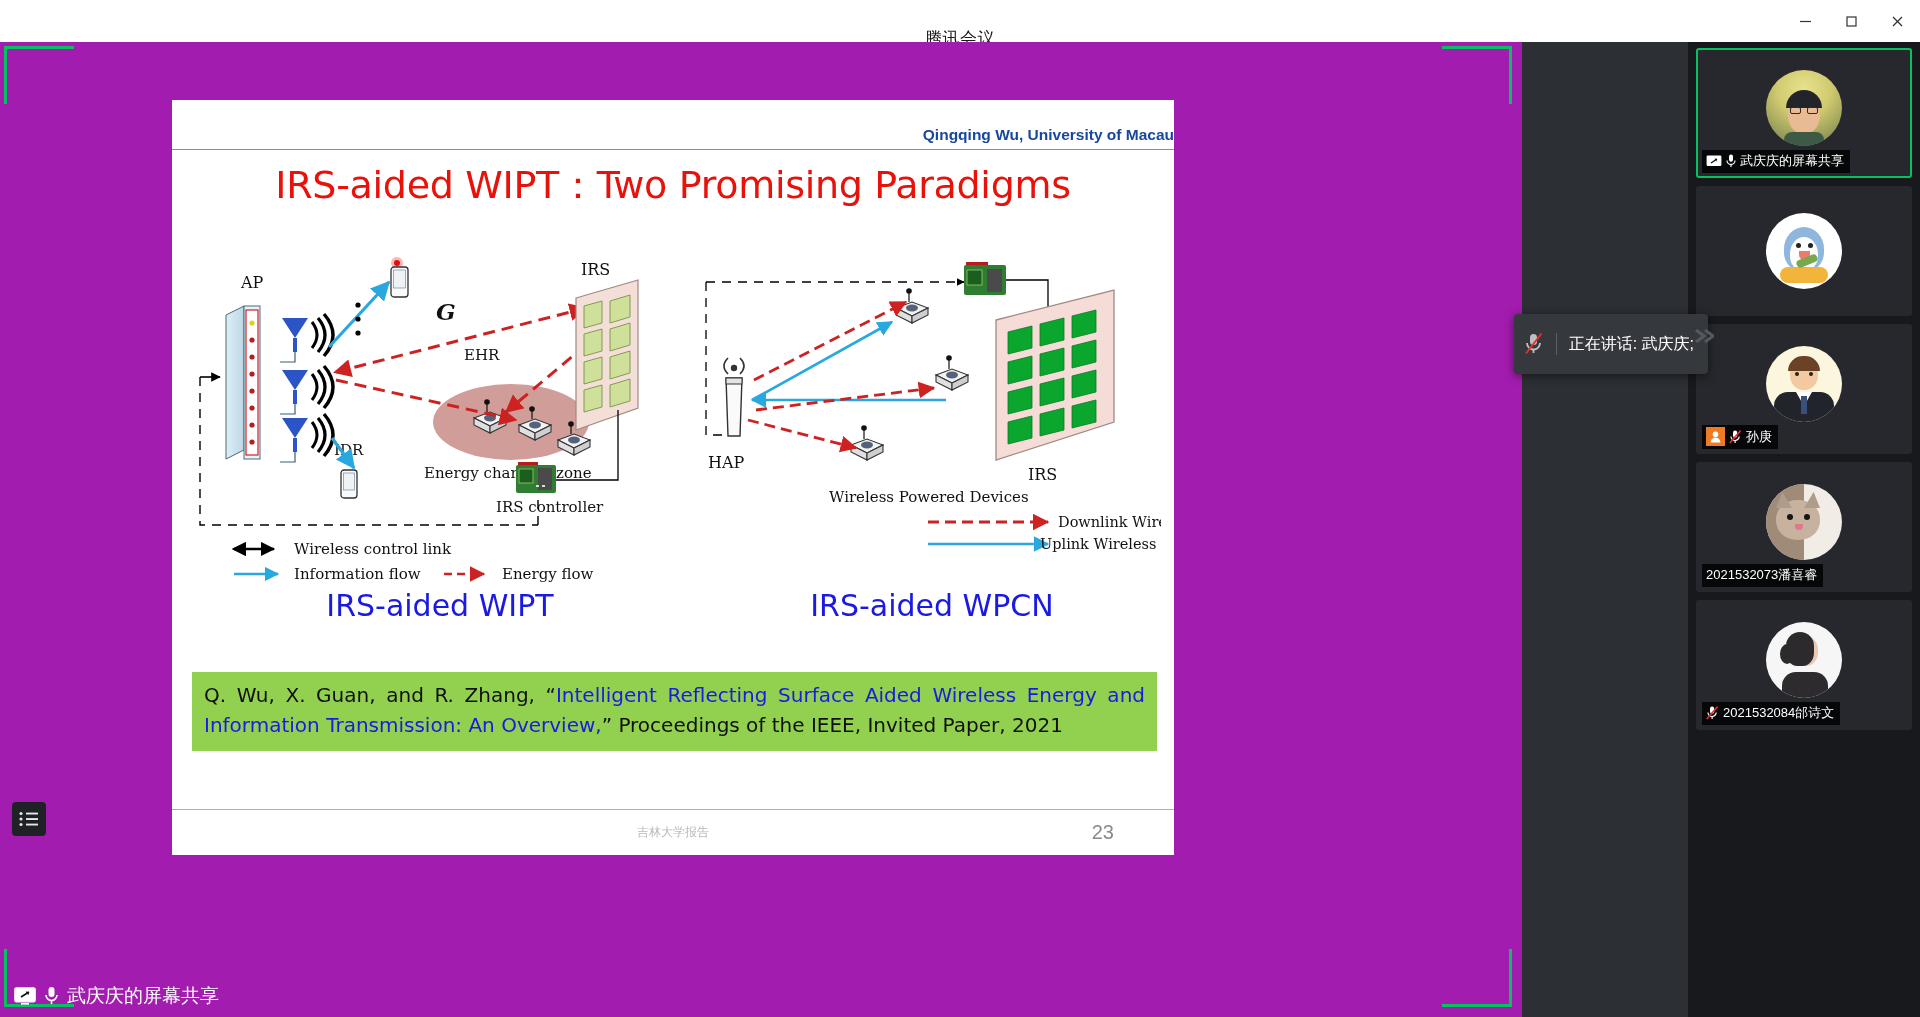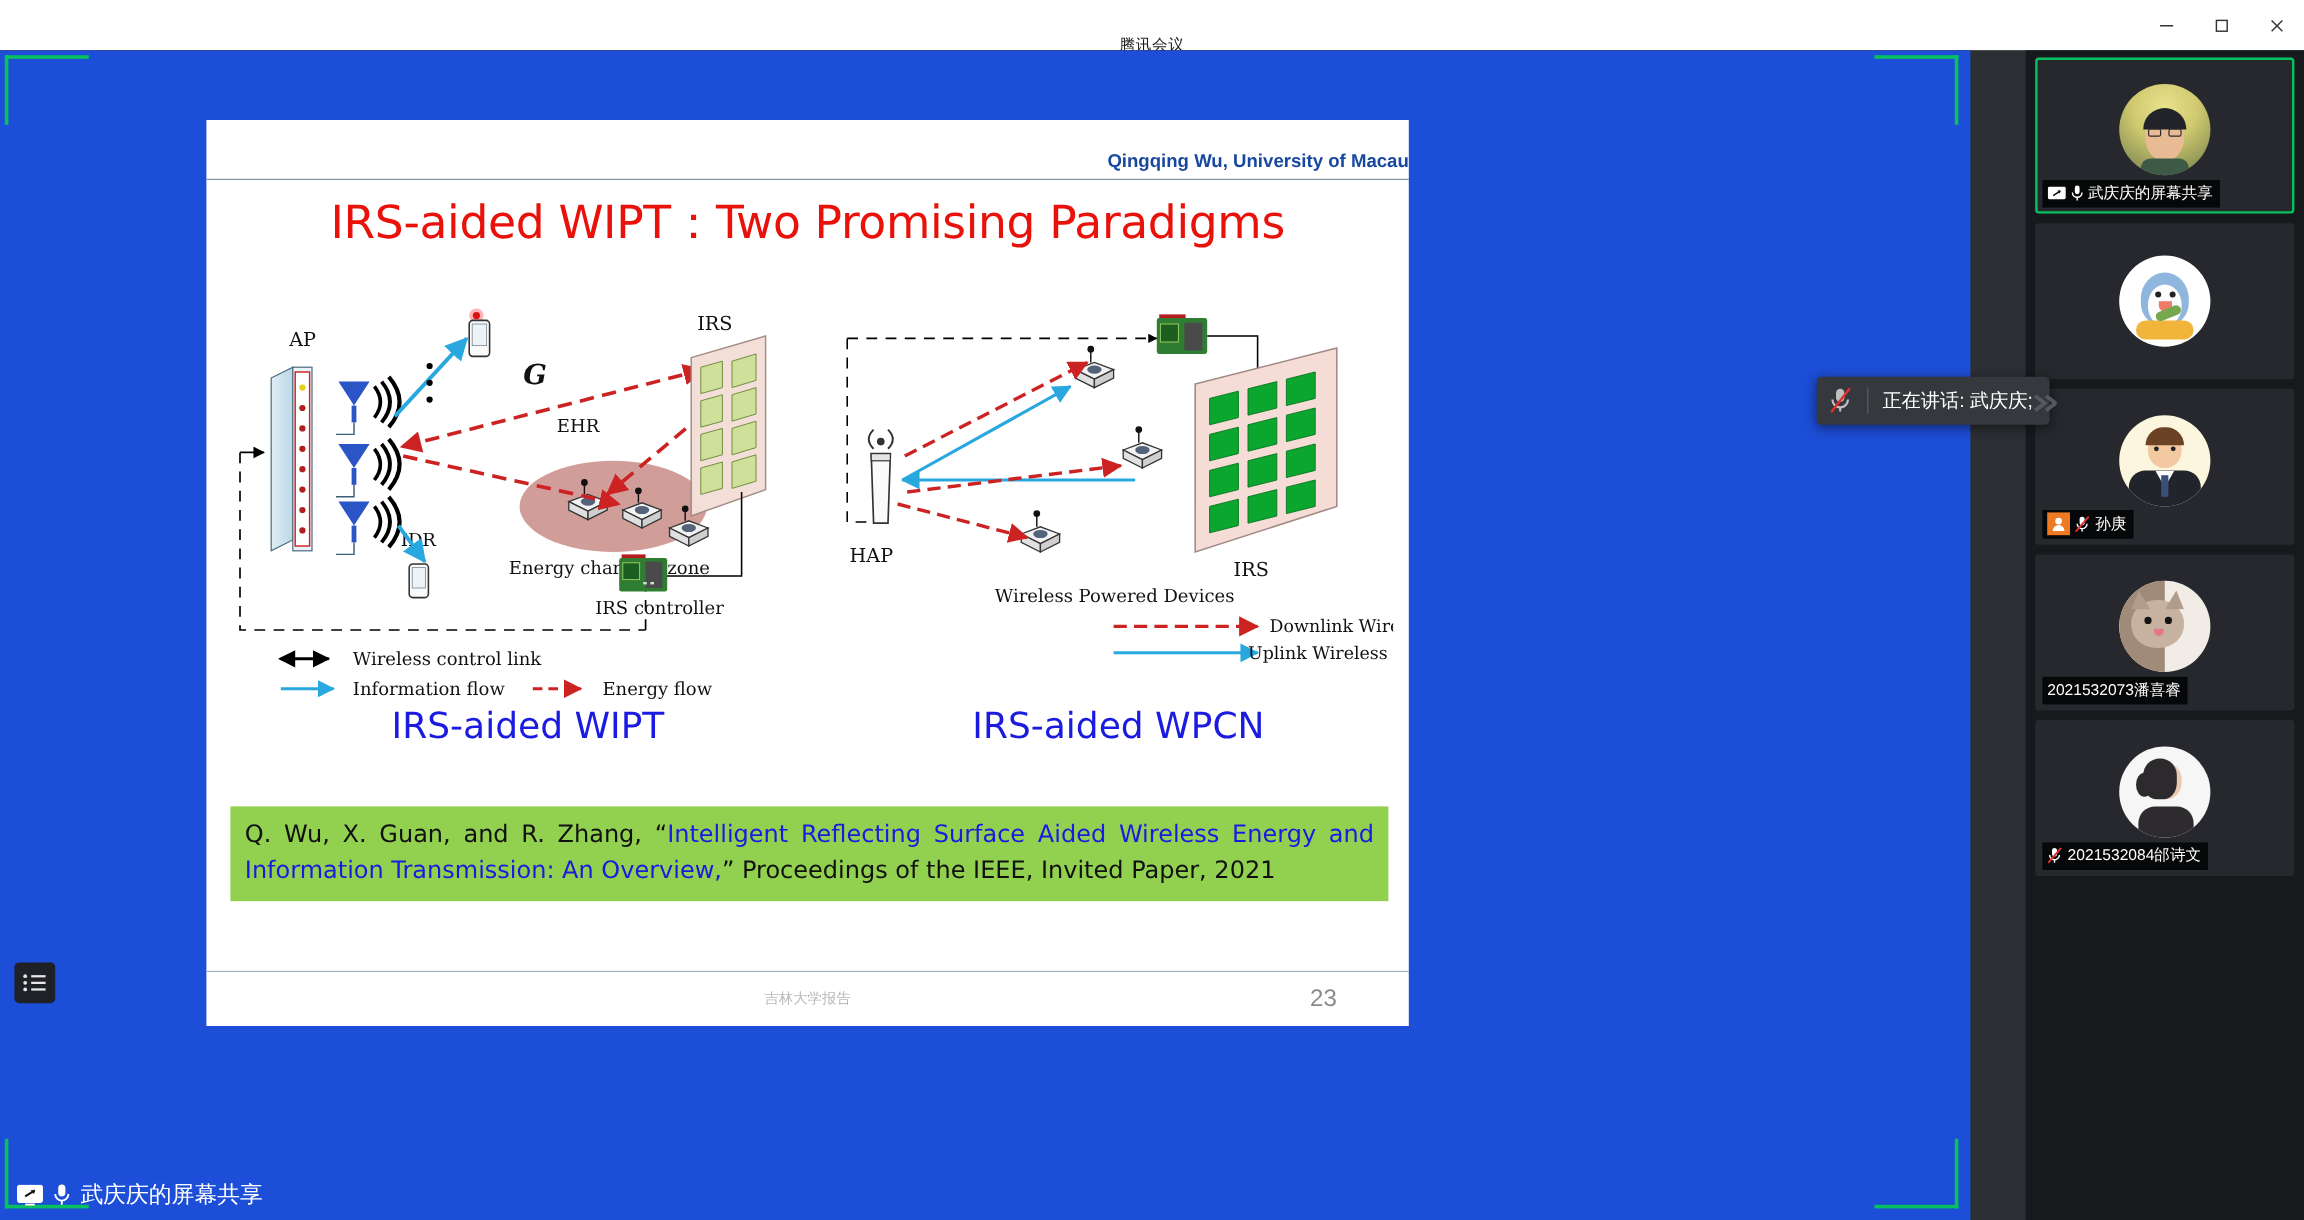--- a/index.html
+++ b/index.html
@@ -9,38 +9,38 @@
     font-family: "Liberation Sans", sans-serif;
     overflow: hidden;
   }
 
   
   .titlebar {
     position: absolute; left: 0; top: 0; width: 1920px; height: 42px;
     background: #ffffff;
     display: flex; align-items: center; justify-content: center;
   }
-  .titlebar-text { font-size: 13px; color: #1a1a1a; letter-spacing: 0.5px; margin-top: 34px; }
+  .titlebar-text { font-size: 17px; color: #1a1a1a; letter-spacing: 0.5px; margin-top: 34px; }
   .win-controls { position: absolute; right: 0; top: 0; height: 42px; display: flex; }
   .win-btn {
     width: 46px; height: 42px; display: flex; align-items: center; justify-content: center;
     font-size: 16px; color: #333; cursor: pointer;
   }
   .win-btn svg { display: block; }
 
   
   .app-body {
     position: absolute; left: 0; top: 42px; width: 1920px; height: 975px;
     background: #2c2f34;
   }
 
   
   .stage {
-    position: absolute; left: 0; top: 0; width: 1642px; height: 975px;
-    background: #1d4ed8;
+    position: absolute; left: 0; top: 0; width: 1522px; height: 975px;
+    background: #a21caf;
     overflow: hidden;
   }
   
   .share-frame { position: absolute; inset: 4px 10px 10px 4px; pointer-events: none; }
   .corner { position: absolute; border: 3px solid #07c160; }
   .corner.tl { left: 0; top: 0; width: 70px; height: 58px; border-right: none; border-bottom: none; }
   .corner.tr { right: 0; top: 0; width: 70px; height: 58px; border-left: none; border-bottom: none; }
   .corner.bl { left: 0; bottom: 0; width: 70px; height: 58px; border-right: none; border-top: none; }
   .corner.br { right: 0; bottom: 0; width: 70px; height: 58px; border-left: none; border-top: none; }
 
@@ -116,21 +116,21 @@
     font-size: 13px; padding: 2px 6px 3px 4px;
     display: flex; align-items: center; gap: 4px; max-width: 204px;
     white-space: nowrap;
   }
   .lbl-text { overflow: hidden; text-overflow: ellipsis; }
   .mic-icon, .share-icon, .host-icon { flex: 0 0 auto; display: inline-flex; }
 
   
   .toast {
     position: absolute; right: 212px; top: 272px;
-    height: 40px; background: #35383d; border-radius: 4px;
+    height: 60px; background: #35383d; border-radius: 4px;
     display: flex; align-items: center; padding: 0 14px 0 10px;
     color: #fff; font-size: 16px; gap: 12px;
     box-shadow: 0 2px 10px rgba(0,0,0,0.5);
     z-index: 30;
   }
   .toast .divider { width: 1px; height: 22px; background: #5a5d62; }
   .toast-collapse {
     position: absolute; right: -6px; top: 0; height: 44px;
     display: flex; align-items: center; color: #d0d0d0;
   }

